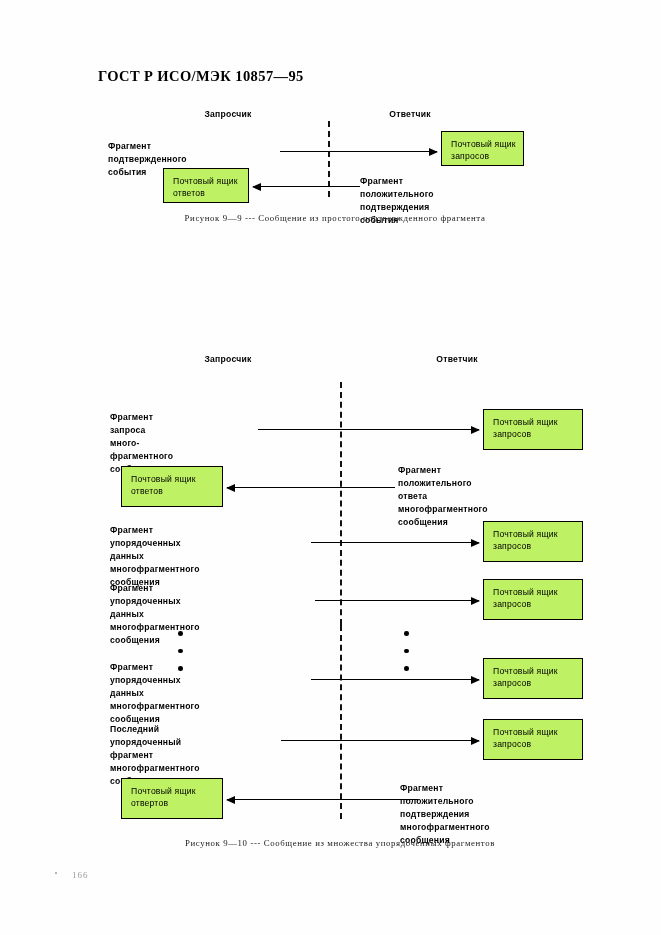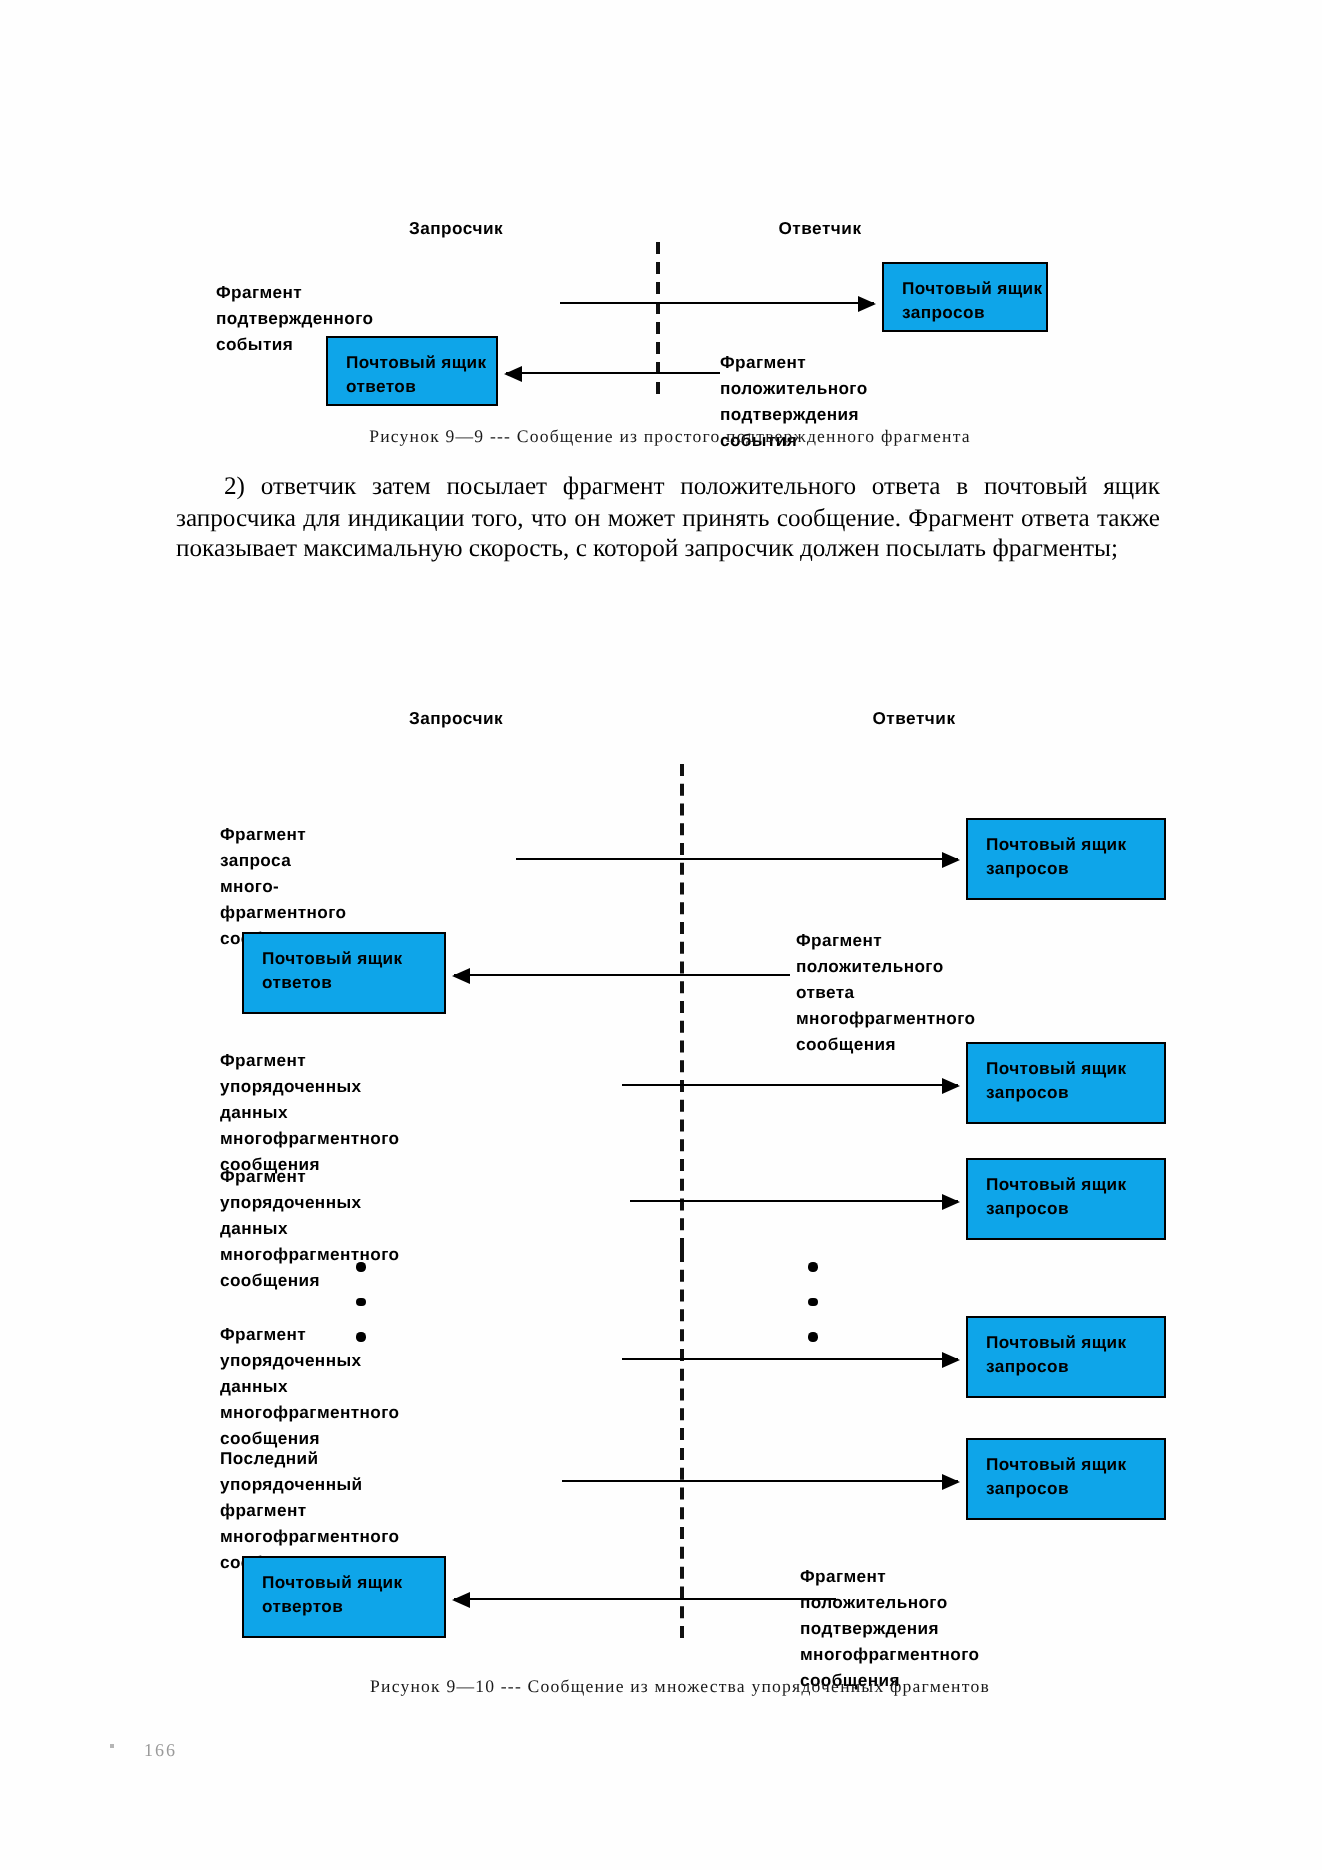--- a/index.html
+++ b/index.html
@@ -28,24 +28,24 @@
     white-space:nowrap;text-align:center;
     transform:translateX(-50%);
   }
   .divider{
     position:absolute;width:0;
     border-left:2px dashed #111;
   }
   .mbox{
     position:absolute;
     border:1.6px solid #000;
-    background:#0ea5e9;
+    background:#bef264;
     box-sizing:border-box;
     font-family:"Liberation Sans", sans-serif;
-    font-size:8.6px;font-weight:bold;line-height:1.45;
+    font-size:8.6px;font-weight:normal;line-height:1.45;
     letter-spacing:.2px;
     padding:6px 0 0 9px;
     white-space:pre-line;
   }
   .arrow{position:absolute;height:0;border-top:1.6px solid #000;}
   .arrow::after{
     content:"";position:absolute;top:-4.2px;
     width:0;height:0;
     border-top:4.6px solid transparent;
     border-bottom:4.6px solid transparent;
@@ -94,20 +94,21 @@
   .page-dot{
     position:absolute;left:55px;top:872px;
     width:2px;height:2px;background:#b5b5b5;
   }
 </style>
 </head>
 <body>
 
 <div class="page">
 
+  <div class="doc-header">ГОСТ Р ИСО/МЭК 10857—95</div>
 
   <div class="diagram">
 
     <div class="role-label" style="left:228px;top:109px;">Запросчик</div>
     <div class="role-label" style="left:410px;top:109px;">Ответчик</div>
 
     <div class="divider" style="left:328px;top:121px;height:76px;"></div>
 
     <div class="flow-label" style="left:108px;top:140px;">Фрагмент подтвержденного
 события</div>
@@ -118,21 +119,20 @@
     <div class="mbox" style="left:163px;top:168px;width:86px;height:35px;">Почтовый ящик
 ответов</div>
     <div class="arrow left" style="left:253px;top:186px;width:107px;"></div>
     <div class="flow-label" style="left:360px;top:175px;">Фрагмент положительного
 подтверждения события</div>
 
     <div class="caption" style="left:335px;top:213px;">Рисунок 9—9 --- Сообщение  из  простого  подтвержденного  фрагмента</div>
   </div>
 
   <div class="body-text">
-    <p class="ind">2) ответчик затем посылает фрагмент положительного ответа в почтовый ящик запросчика для индикации того, что он может принять сообщение. Фрагмент ответа также показывает максимальную скорость, с которой запросчик должен посылать фрагменты;</p>
   </div>
 
   <div class="diagram">
 
     <div class="role-label" style="left:228px;top:354px;">Запросчик</div>
     <div class="role-label" style="left:457px;top:354px;">Ответчик</div>
 
     <div class="divider" style="left:340px;top:382px;height:243px;"></div>
     <div class="divider" style="left:340px;top:625px;height:194px;"></div>
 

